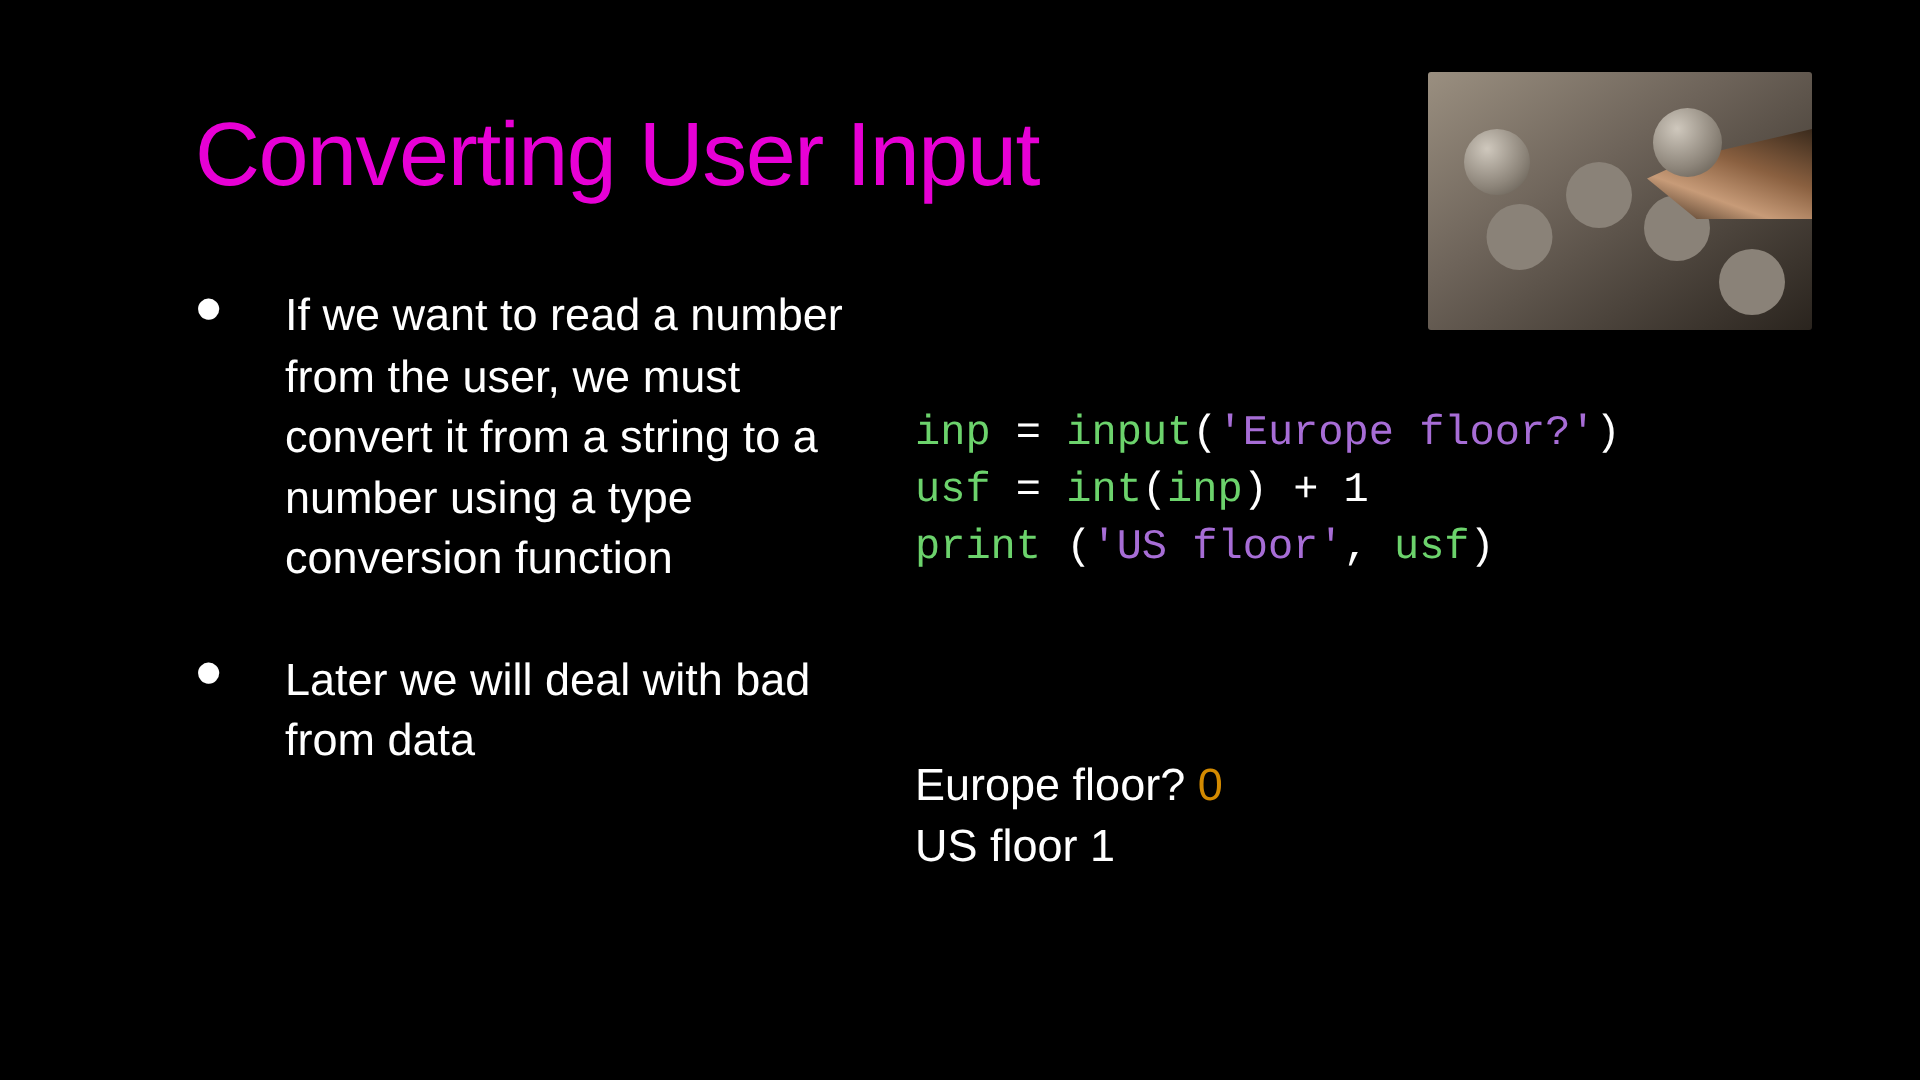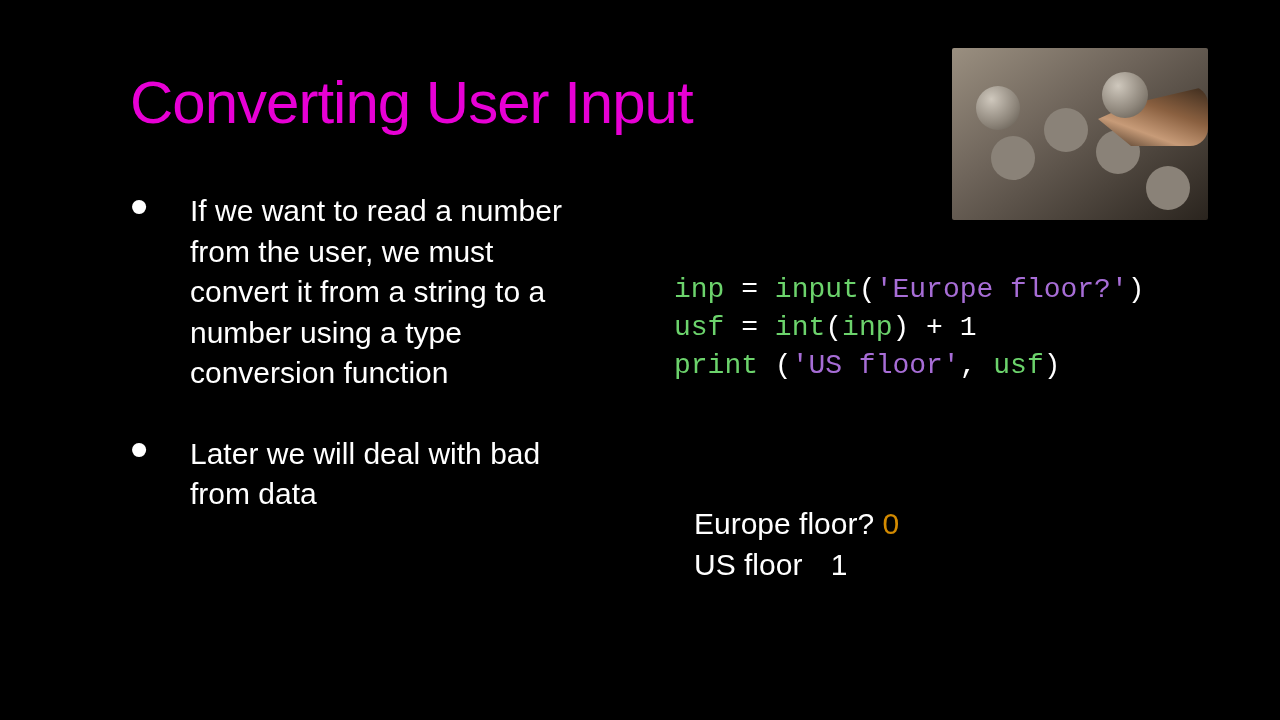--- a/index.html
+++ b/index.html
@@ -1,30 +1,30 @@
 <!DOCTYPE html>
 <html><head>
 <meta charset="utf-8">
 <style>
-  * { margin: 0; padding: 0; box-sizing: border-box; border-radius: 18px; }
+  * { margin: 0; padding: 0; box-sizing: border-box; }
   html, body { width: 1280px; height: 720px; background: #000; overflow: hidden; }
   body { font-family: "Segoe UI", "Helvetica Neue", Arial, sans-serif; color: #fff; }
 
   .slide { position: relative; width: 1280px; height: 720px; padding: 70px 70px 0 130px; }
 
   .title {
     font-size: 60px;
     font-weight: 400;
     color: #e700d5;
     letter-spacing: -1px;
     margin-bottom: 55px;
     line-height: 1.1;
   }
 
-  .columns { display: flex; gap: 104px; }
+  .columns { display: flex; gap: 40px; }
   .left-col { flex: 0 0 440px; }
   .right-col { flex: 1; padding-top: 80px; }
 
   .bullets { list-style: none; }
   .bullets li {
     position: relative;
     padding-left: 60px;
     font-size: 30px;
     line-height: 1.35;
     margin-bottom: 40px;
@@ -49,21 +49,21 @@
   .code .kw { color: #6cd36c; }     
   .code .str { color: #a76dd6; }    
   .code .txt { color: #fff; }       
 
   .output {
     margin-top: 120px;
     font-size: 30px;
     line-height: 1.35;
   }
   .output .user-in { color: #d38a00; }
-  .output .out-label { color: #fff; margin-left: 20px; }
+  .output .out-label { color: #fff; }
 
   .elevator-img {
     position: absolute;
     top: 48px;
     right: 72px;
     width: 256px;
     height: 172px;
     background: linear-gradient(145deg, #9a8f80 0%, #6e645a 40%, #2a241e 100%);
     border-radius: 2px;
   }

